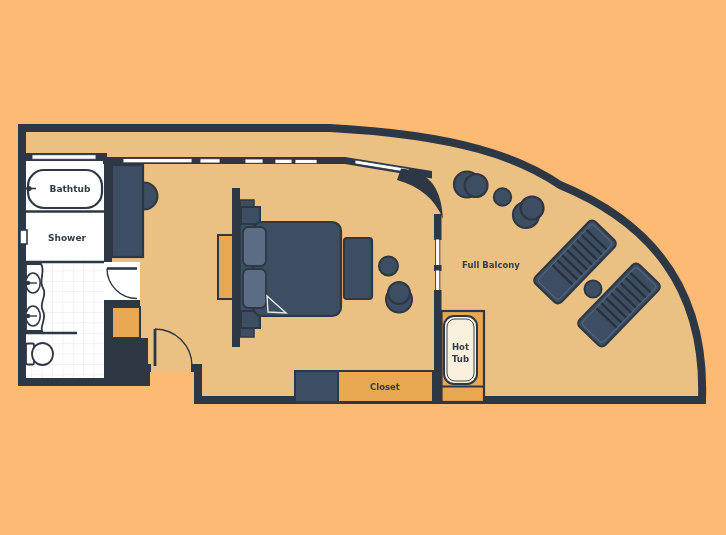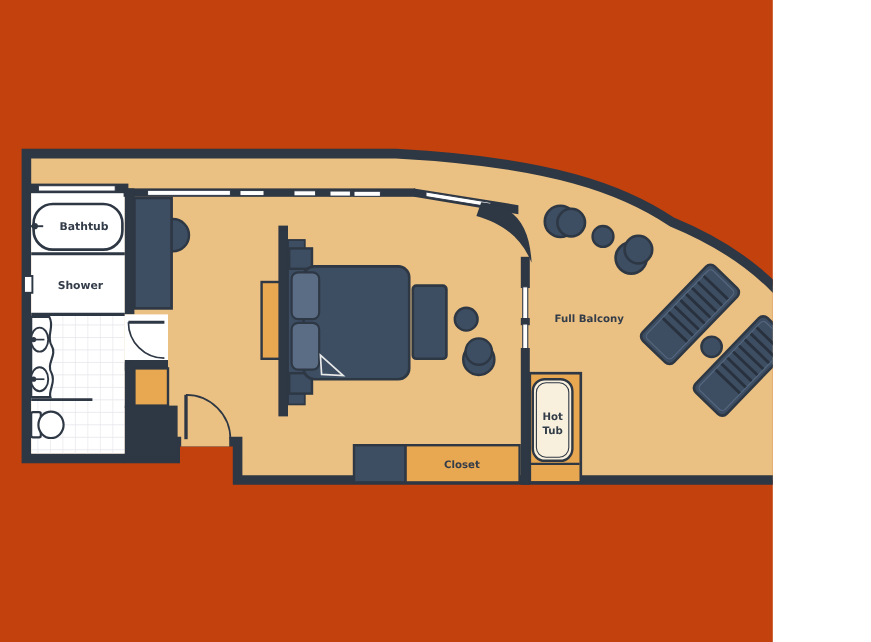--- a/index.html
+++ b/index.html
@@ -1,16 +1,16 @@
 <!DOCTYPE html>
 <html><head>
 <meta charset="utf-8">
 <style>
   html,body{margin:0;padding:0;background:#ffffff;}
-  .stage{position:relative;width:644px;height:535px;background:#c2410c;overflow:hidden;
+  .stage{position:relative;width:726px;height:535px;background:#fdba74;overflow:hidden;
          font-family:"DejaVu Sans","Liberation Sans",sans-serif;}
   svg{position:absolute;left:0;top:0;display:block;}
   text{fill:#333c49;font-family:"DejaVu Sans","Liberation Sans",sans-serif;font-weight:600;}
   .lbl-room{font-size:9px;}
   .lbl-small{font-size:8.5px;}
 </style>
 </head>
 <body>
 
 <div class="stage">

